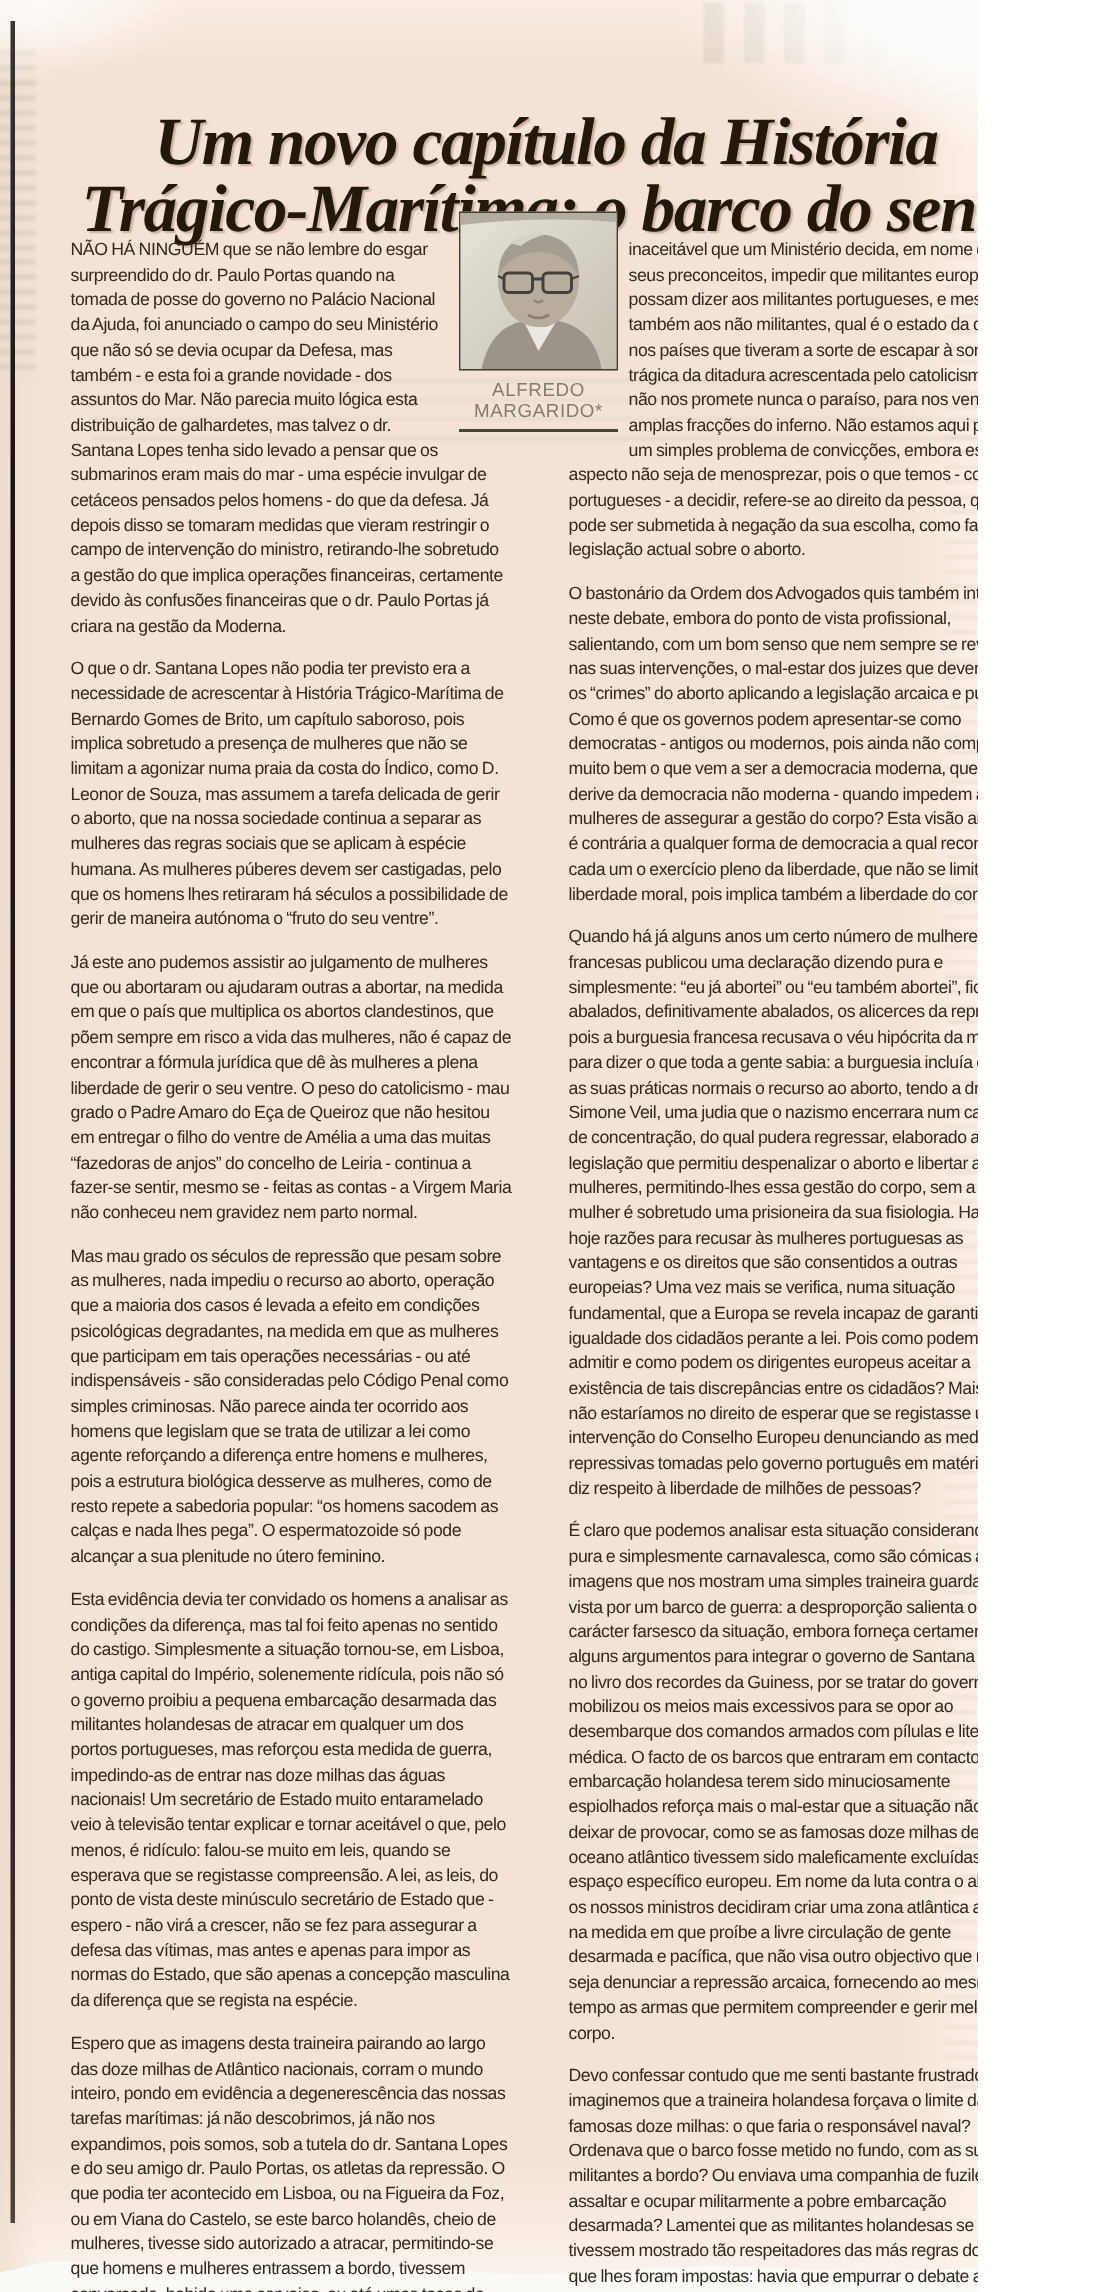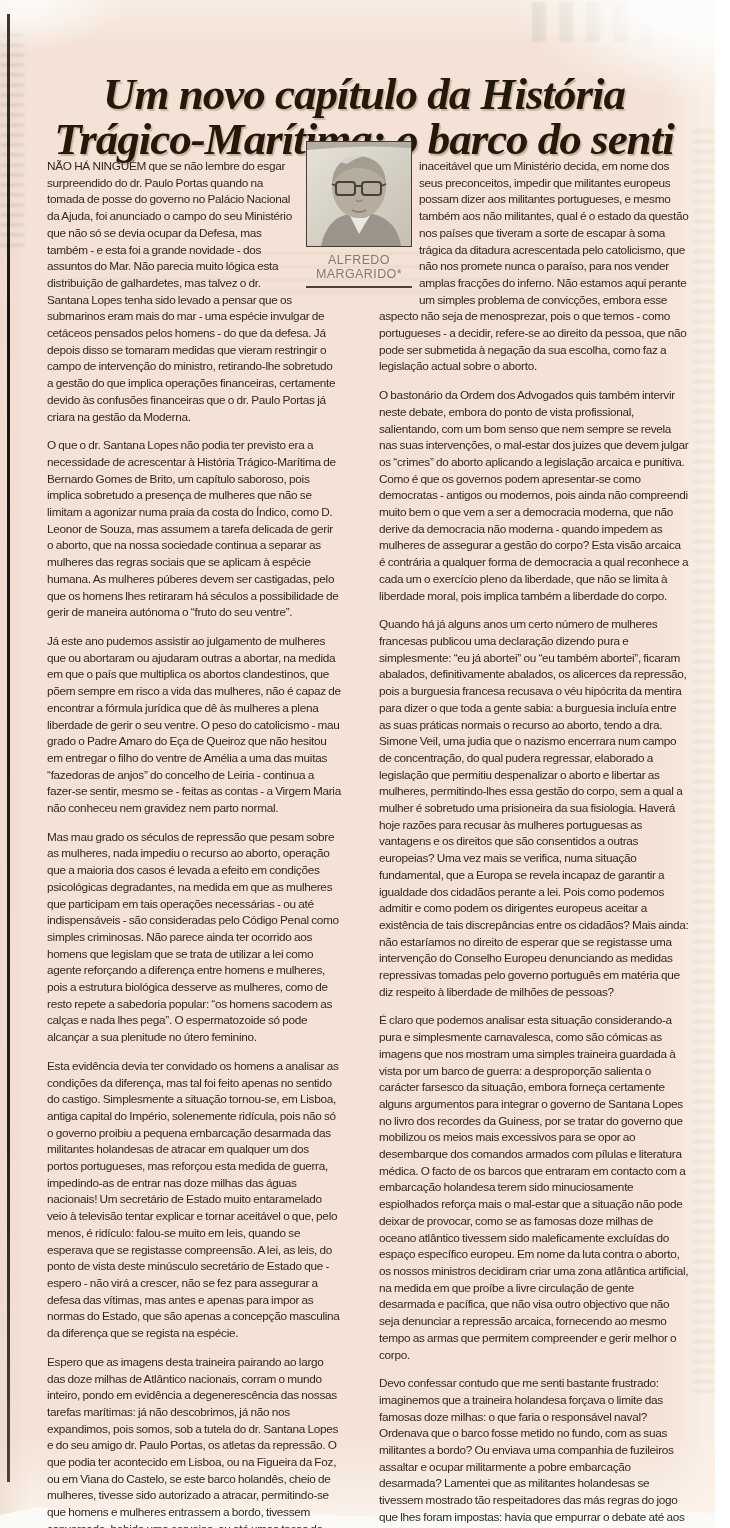--- a/index.html
+++ b/index.html
@@ -1,18 +1,18 @@
 <!DOCTYPE html>
 <html lang="pt"><head>
 <meta charset="utf-8">
 <style>
   html,body{margin:0;padding:0;background:#ffffff;}
   .page{
     position:relative;
-    width:715px;height:1528px;
+    width:652px;height:1528px;
     background:#f4e2d6;
     overflow:hidden;
     font-family:"Liberation Sans", sans-serif;
     color:#33281e;
   }
   .page::before{ 
     content:"";position:absolute;inset:0;
     background:
       linear-gradient(90deg, rgba(233,214,199,.55) 0%, rgba(233,214,199,0) 4%, rgba(255,255,255,0) 92%, rgba(251,242,233,.8) 99%),
       linear-gradient(180deg, rgba(250,242,234,.65) 0%, rgba(250,242,234,0) 3%, rgba(255,255,255,0) 94%, rgba(250,244,238,.85) 99%);

